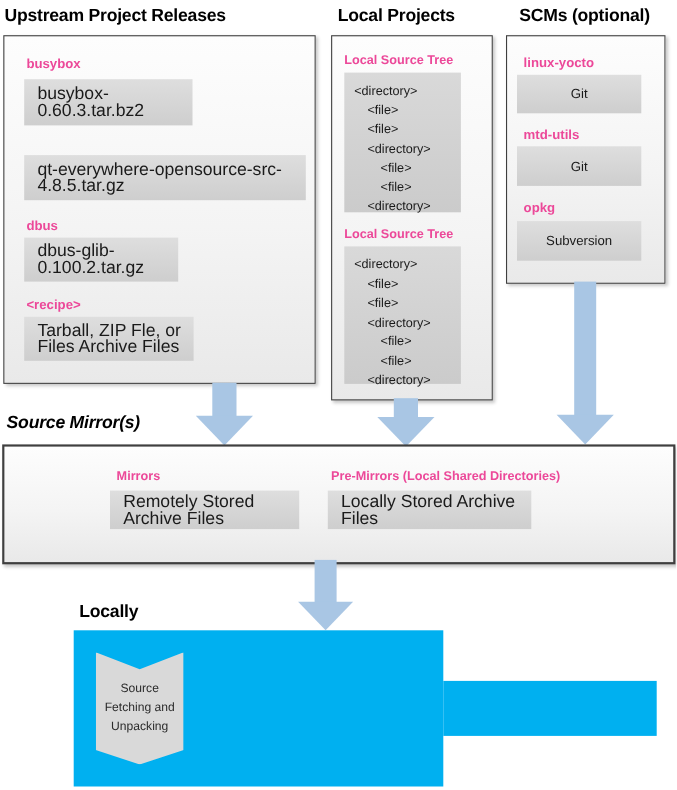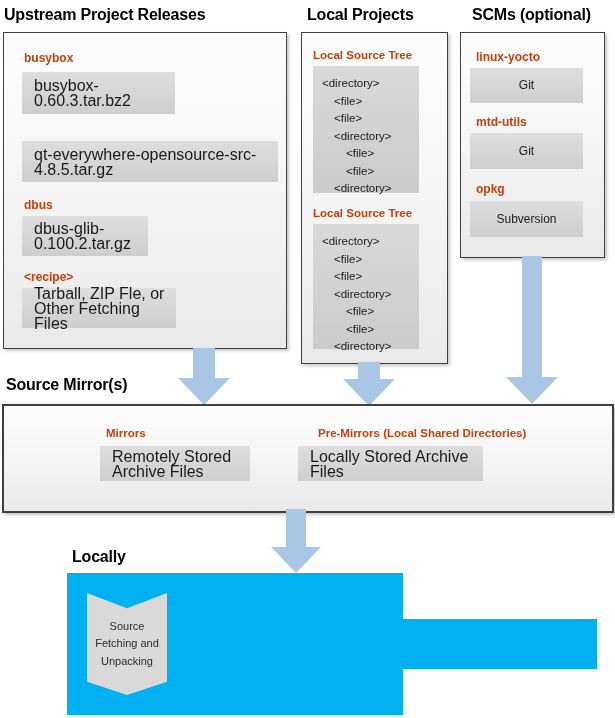--- a/index.html
+++ b/index.html
@@ -7,21 +7,21 @@
     position:relative;width:615px;height:718px;background:#fff;overflow:hidden;
     font-family:"Liberation Sans",sans-serif;color:#000;
   }
   .sec-title{position:absolute;font-weight:bold;font-size:16px;letter-spacing:-0.2px;color:#000;white-space:nowrap;}
   .panel{
     position:absolute;border:1px solid #3f3f3f;
     background:linear-gradient(180deg,#fdfdfd 0%,#f4f4f4 55%,#e9e9e9 100%);
     box-shadow:2px 2px 3px rgba(0,0,0,0.22);
   }
   .panel-thick{border-width:2px;}
-  .lbl{position:absolute;font-weight:bold;font-size:12px;color:#c2410c;white-space:nowrap;}
+  .lbl{position:absolute;font-weight:bold;font-size:12px;color:#ec4899;white-space:nowrap;}
   .lbl-sm{font-size:11.5px;}
   .gbox{
     position:absolute;background:linear-gradient(180deg,#dedede 0%,#cecece 100%);
     display:flex;align-items:center;font-size:16px;color:#1a1a1a;
     padding-left:12px;box-sizing:border-box;line-height:15px;
   }
   .gbox-center{justify-content:center;padding-left:0;font-size:12px;}
   .multiline{white-space:pre-line;}
   .tree{
     position:absolute;background:linear-gradient(180deg,#d9d9d9 0%,#cbcbcb 100%);
@@ -53,28 +53,28 @@
   <div class="gbox" style="left:22px;top:72px;width:153px;height:42px;">
     <span>busybox-0.60.3.tar.bz2</span>
   </div>
 
   <div class="lbl" style="left:24px;top:122px;margin-top:44px;">qt</div>
   <div class="gbox" style="left:22px;top:141px;width:256px;height:41px;">
     <span>qt-everywhere-opensource-src-4.8.5.tar.gz</span>
   </div>
 
   <div class="lbl" style="left:24px;top:198px;">dbus</div>
-  <div class="gbox" style="left:22px;top:216px;width:126px;height:40px;">
+  <div class="gbox" style="left:22px;top:216px;width:140px;height:40px;">
     <span>dbus-glib-0.100.2.tar.gz</span>
   </div>
 
   <div class="lbl" style="left:24px;top:270px;">&lt;recipe&gt;</div>
   <div class="gbox" style="left:22px;top:288px;width:154px;height:40px;">
     <span class="multiline">Tarball, ZIP Fle, or
-Other Fetching Files</span>
+Files Archive Files</span>
   </div>
 
   <div class="sec-title" style="left:307px;top:6px;">Local Projects</div>
   <div class="panel" style="left:301px;top:32px;width:145px;height:330px;"></div>
 
   <div class="lbl lbl-sm" style="left:313px;top:49px;">Local Source Tree</div>
   <div class="tree" style="left:313px;top:66px;width:106px;height:127px;">
     <div class="ind-0">&lt;directory&gt;</div>
     <div class="ind-1">&lt;file&gt;</div>
     <div class="ind-1">&lt;file&gt;</div>
@@ -119,29 +119,29 @@
   </div>
   <div>
     <div class="arrow-shaft" style="left:358px;top:362px;width:22px;height:18px;"></div>
     <div class="arrow-head" style="left:343px;top:379px;"></div>
   </div>
   <div>
     <div class="arrow-shaft" style="left:522px;top:256px;width:20px;height:122px;"></div>
     <div class="arrow-head" style="left:506px;top:377px;"></div>
   </div>
 
-  <div class="sec-title" style="left:6px;top:376px;">Source Mirror(s)</div>
+  <div class="sec-title" style="left:6px;top:376px;font-style:italic;">Source Mirror(s)</div>
   <div class="panel panel-thick" style="left:2px;top:404px;width:608px;height:105px;"></div>
 
   <div class="lbl lbl-sm" style="left:106px;top:427px;">Mirrors</div>
-  <div class="gbox" style="left:100px;top:446px;width:150px;height:35px;">
+  <div class="gbox" style="left:100px;top:446px;width:172px;height:35px;">
     <span>Remotely Stored Archive Files</span>
   </div>
 
-  <div class="lbl lbl-sm" style="left:318px;top:427px;">Pre-Mirrors (Local Shared Directories)</div>
+  <div class="lbl lbl-sm" style="left:301px;top:427px;">Pre-Mirrors (Local Shared Directories)</div>
   <div class="gbox" style="left:298px;top:446px;width:185px;height:35px;">
     <span>Locally Stored Archive Files</span>
   </div>
 
   <div>
     <div class="arrow-shaft" style="left:286px;top:509px;width:20px;height:39px;"></div>
     <div class="arrow-head" style="left:271px;top:547px;border-left-width:25px;border-right-width:25px;border-top-width:26px;"></div>
   </div>
 
   <div class="sec-title" style="left:72px;top:548px;">Locally</div>

